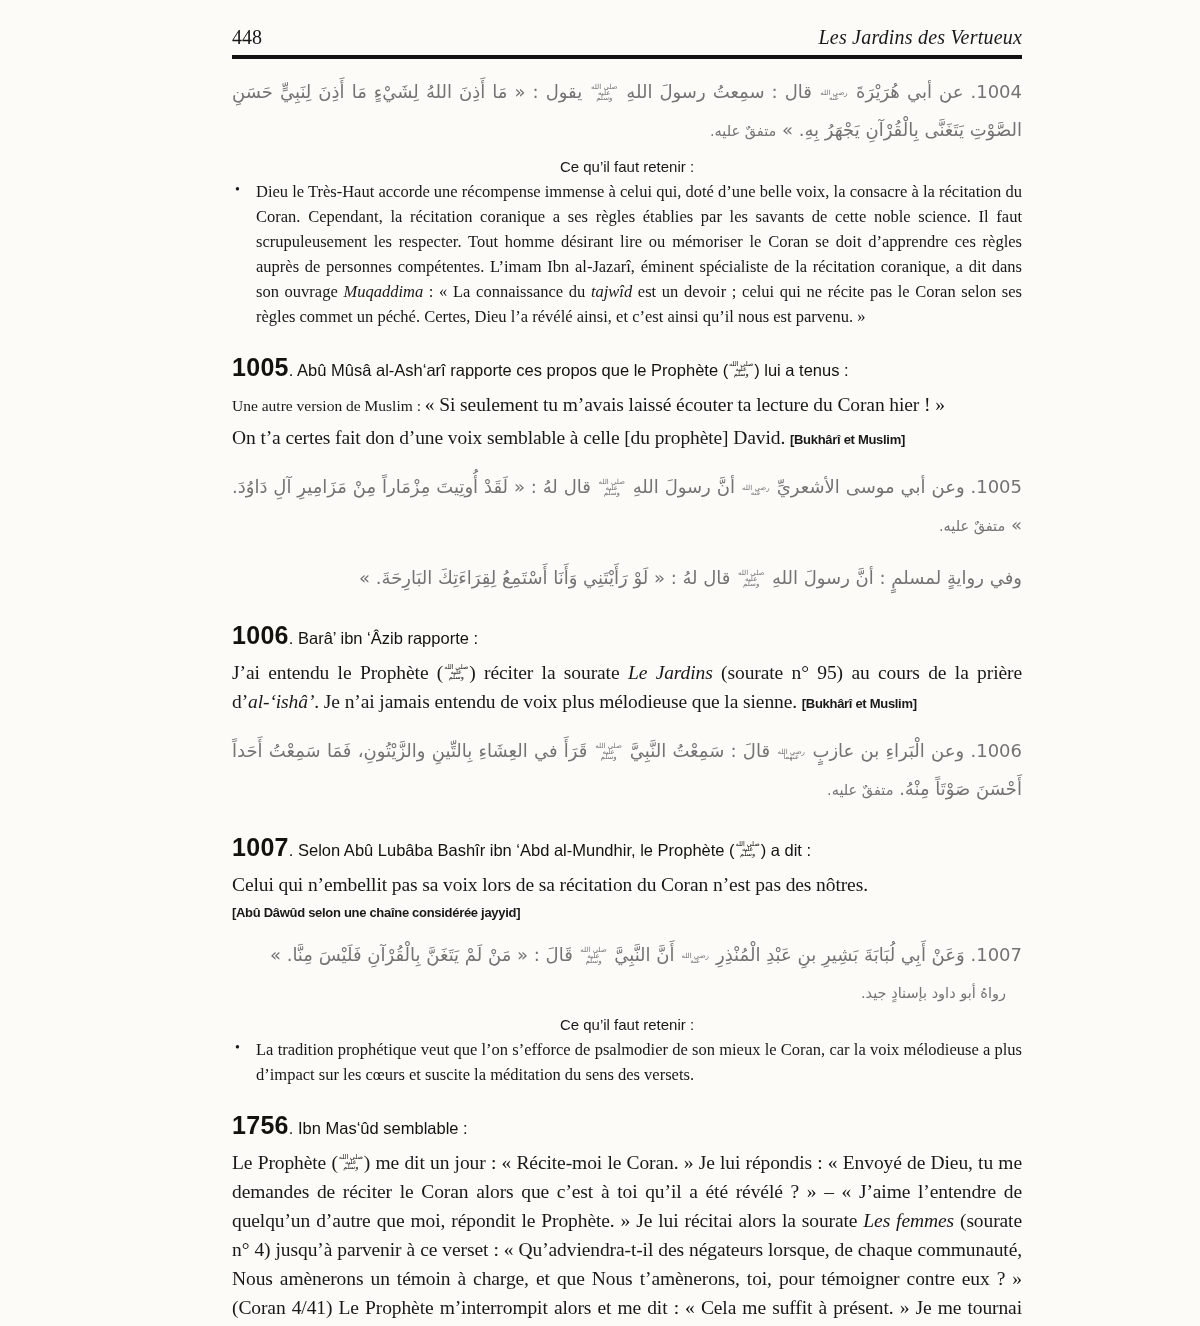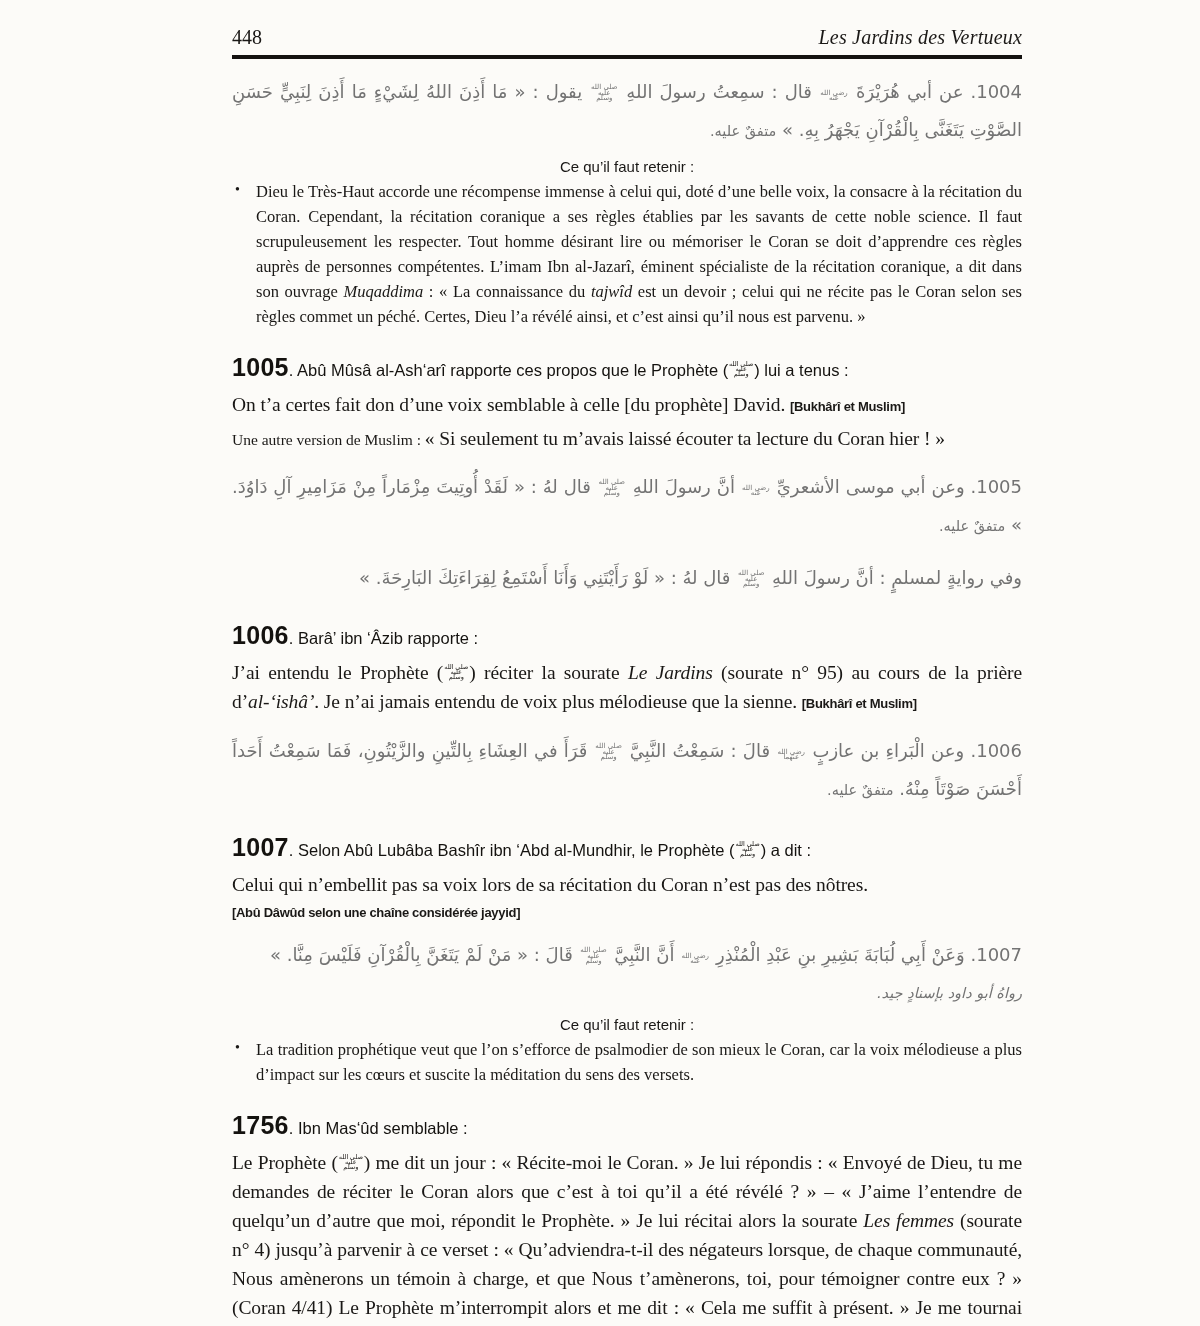--- a/index.html
+++ b/index.html
@@ -6,21 +6,21 @@
   .page{position:relative;width:1200px;height:1326px;background:#fcfbf8;box-sizing:border-box;
         padding:26px 178px 0 232px;overflow:hidden;color:#1a1816;}
   
   .hdr{display:flex;justify-content:space-between;align-items:baseline;
        padding-bottom:6px;border-bottom:4px solid #141210;}
   .hdr .pnum{font:20px "Liberation Serif","DejaVu Serif",serif;}
   .hdr .btitle{font:italic 20px "Liberation Serif","DejaVu Serif",serif;letter-spacing:.2px;}
   
   .ar{direction:rtl;unicode-bidi:isolate;font-family:"DejaVu Sans",sans-serif;
       font-size:18px;line-height:38px;text-align:justify;margin:14px 0 8px;color:#737373;}
-  .ar.small-line{font-size:14.5px;line-height:26px;text-align:right;margin:-2px 0 10px;font-style:italic;}
+  .ar.small-line{font-size:14.5px;line-height:26px;text-align:right;margin:-2px 16px 10px;}
   .cite{font-size:14.5px;}
   .calli{display:inline-block;direction:rtl;font-size:7px;line-height:5.5px;width:30px;
          text-align:center;vertical-align:-2px;}
   .hd .calli,.translation .calli{width:26px;font-size:6.5px;line-height:5px;vertical-align:0;}
   
   .klabel{font:15px "Liberation Sans","DejaVu Sans",sans-serif;margin:8px 0 4px;text-align:center;}
   .kitem{position:relative;padding-left:24px;font:16.5px/25px "Liberation Serif","DejaVu Serif",serif;
          text-align:justify;margin:0 0 3px;}
   .kitem .dot{position:absolute;left:3px;top:-2px;font-size:14px;}
   .kwrap{margin-bottom:14px;}
@@ -45,22 +45,22 @@
     <span class="pnum">448</span>
     <span class="btitle">Les Jardins des Vertueux</span>
   </div>
   <div>
       <p class="ar" dir="rtl">1004. عن أبي هُرَيْرَةَ <span class="calli" dir="rtl">رضي الله عنه</span> قال : سمِعتُ رسولَ اللهِ <span class="calli" dir="rtl">صلى الله عليه وسلم</span> يقول : « مَا أَذِنَ اللهُ لِشَيْءٍ مَا أَذِنَ لِنَبِيٍّ حَسَنِ الصَّوْتِ يَتَغَنَّى بِالْقُرْآنِ يَجْهَرُ بِهِ. » <span class="cite">متفقٌ عليه.</span></p>
       <div class="kwrap">
         <div class="klabel">Ce qu’il faut retenir :</div>
         <div class="kitem"><span class="dot">•</span><span class="ktext">Dieu le Très-Haut accorde une récompense immense à celui qui, doté d’une belle voix, la consacre à la récitation du Coran. Cependant, la récitation coranique a ses règles établies par les savants de cette noble science. Il faut scrupuleusement les respecter. Tout homme désirant lire ou mémoriser le Coran se doit d’apprendre ces règles auprès de personnes compétentes. L’imam Ibn al-Jazarî, éminent spécialiste de la récitation coranique, a dit dans son ouvrage <em>Muqaddima</em> : « La connaissance du <em>tajwîd</em> est un devoir ; celui qui ne récite pas le Coran selon ses règles commet un péché. Certes, Dieu l’a révélé ainsi, et c’est ainsi qu’il nous est parvenu. »</span></div>
       </div>
       <div class="hd"><span class="hnum">1005</span><span class="htext">. Abû Mûsâ al-Ash‘arî rapporte ces propos que le Prophète (<span class="calli" dir="rtl">صلى الله عليه وسلم</span>) lui a tenus :</span></div>
+      <p class="translation"><span class="intro">Une autre version de Muslim : </span>« Si seulement tu m’avais laissé écouter ta lecture du Coran hier ! »</p>
       <p class="translation">On t’a certes fait don d’une voix semblable à celle [du prophète] David. <span class="src">[Bukhârî et Muslim]</span></p>
-      <p class="translation"><span class="intro">Une autre version de Muslim : </span>« Si seulement tu m’avais laissé écouter ta lecture du Coran hier ! »</p>
       <p class="ar" dir="rtl">1005. وعن أبي موسى الأشعريِّ <span class="calli" dir="rtl">رضي الله عنه</span> أنَّ رسولَ اللهِ <span class="calli" dir="rtl">صلى الله عليه وسلم</span> قال لهُ : « لَقَدْ أُوتِيتَ مِزْمَاراً مِنْ مَزَامِيرِ آلِ دَاوُدَ. » <span class="cite">متفقٌ عليه.</span></p>
       <p class="ar" dir="rtl">وفي روايةٍ لمسلمٍ : أنَّ رسولَ اللهِ <span class="calli" dir="rtl">صلى الله عليه وسلم</span> قال لهُ : « لَوْ رَأَيْتَنِي وَأَنَا أَسْتَمِعُ لِقِرَاءَتِكَ البَارِحَةَ. »</p>
       <div class="hd"><span class="hnum">1006</span><span class="htext">. Barâ’ ibn ‘Âzib rapporte :</span></div>
       <p class="translation">J’ai entendu le Prophète (<span class="calli" dir="rtl">صلى الله عليه وسلم</span>) réciter la sourate <em>Le Jardins</em> (sourate n° 95) au cours de la prière d’<em>al-‘ishâ’</em>. Je n’ai jamais entendu de voix plus mélodieuse que la sienne. <span class="src">[Bukhârî et Muslim]</span></p>
       <p class="ar" dir="rtl">1006. وعن الْبَراءِ بن عازبٍ <span class="calli" dir="rtl">رضي الله عنهما</span> قالَ : سَمِعْتُ النَّبِيَّ <span class="calli" dir="rtl">صلى الله عليه وسلم</span> قَرَأَ في العِشَاءِ بِالتِّينِ والزَّيْتُونِ، فَمَا سَمِعْتُ أَحَداً أَحْسَنَ صَوْتَاً مِنْهُ. <span class="cite">متفقٌ عليه.</span></p>
       <div class="hd"><span class="hnum">1007</span><span class="htext">. Selon Abû Lubâba Bashîr ibn ‘Abd al-Mundhir, le Prophète (<span class="calli" dir="rtl">صلى الله عليه وسلم</span>) a dit :</span></div>
       <p class="translation">Celui qui n’embellit pas sa voix lors de sa récitation du Coran n’est pas des nôtres.</p>
       <p class="source-line"><span class="src">[Abû Dâwûd selon une chaîne considérée </span><span class="src i">jayyid</span><span class="src">]</span></p>
       <p class="ar" dir="rtl">1007. وَعَنْ أَبِي لُبَابَةَ بَشِيرِ بنِ عَبْدِ الْمُنْذِرِ <span class="calli" dir="rtl">رضي الله عنه</span> أَنَّ النَّبِيَّ <span class="calli" dir="rtl">صلى الله عليه وسلم</span> قَالَ : « مَنْ لَمْ يَتَغَنَّ بِالْقُرْآنِ فَلَيْسَ مِنَّا. »</p>
       <p class="ar small-line" dir="rtl">رواهُ أبو داود بإسنادٍ جيد.</p>

